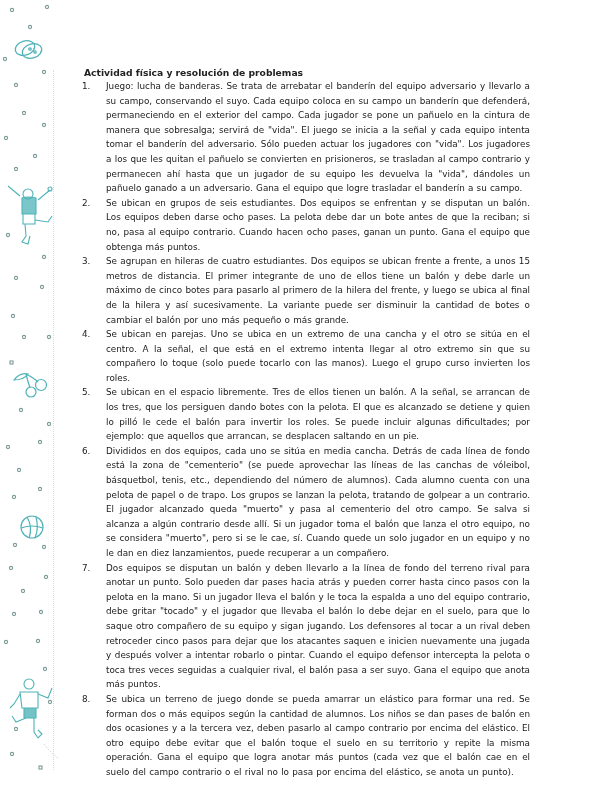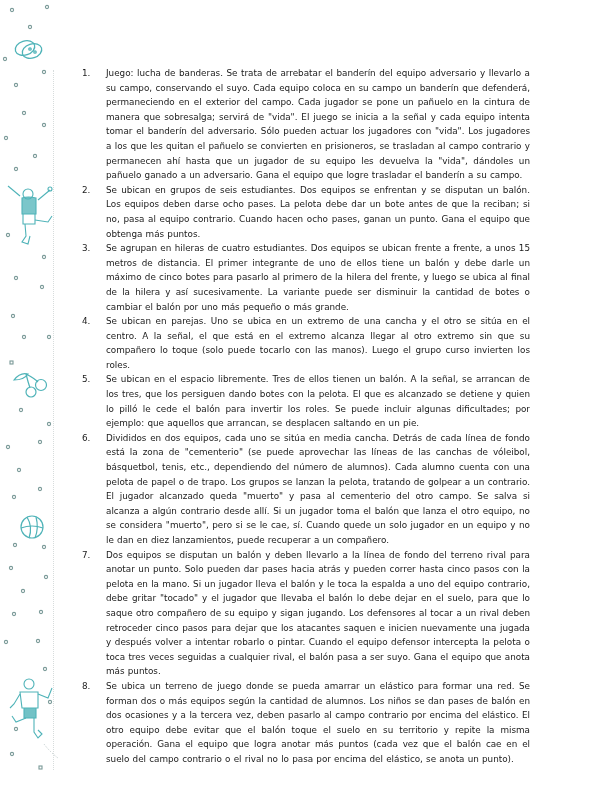--- a/index.html
+++ b/index.html
@@ -180,37 +180,38 @@
       </g>
     </svg>
 
     <svg style="position:absolute;left:42px;top:742px" width="18" height="20" viewBox="0 0 18 20">
       <path d="M2 2 Q8 10 16 16" fill="none" stroke="#b8c4c4" stroke-width="0.8" stroke-dasharray="1.5 1.5"></path>
     </svg>
   </div>
 
   <div class="content">
 
+    <h2 class="section-heading">Actividad física y resolución de problemas</h2>
 
     <ol class="activities">
       <li>
         <span class="num">1.</span>
         <span>Juego: lucha de banderas. Se trata de arrebatar el banderín del equipo adversario y llevarlo a su campo, conservando el suyo. Cada equipo coloca en su campo un banderín que defenderá, permaneciendo en el exterior del campo. Cada jugador se pone un pañuelo en la cintura de manera que sobresalga; servirá de "vida". El juego se inicia a la señal y cada equipo intenta tomar el banderín del adversario. Sólo pueden actuar los jugadores con "vida". Los jugadores a los que les quitan el pañuelo se convierten en prisioneros, se trasladan al campo contrario y permanecen ahí hasta que un jugador de su equipo les devuelva la "vida", dándoles un pañuelo ganado a un adversario. Gana el equipo que logre trasladar el banderín a su campo.</span>
       </li>
       <li>
         <span class="num">2.</span>
         <span>Se ubican en grupos de seis estudiantes. Dos equipos se enfrentan y se disputan un balón. Los equipos deben darse ocho pases. La pelota debe dar un bote antes de que la reciban; si no, pasa al equipo contrario. Cuando hacen ocho pases, ganan un punto. Gana el equipo que obtenga más puntos.</span>
       </li>
       <li>
         <span class="num">3.</span>
         <span>Se agrupan en hileras de cuatro estudiantes. Dos equipos se ubican frente a frente, a unos 15 metros de distancia. El primer integrante de uno de ellos tiene un balón y debe darle un máximo de cinco botes para pasarlo al primero de la hilera del frente, y luego se ubica al final de la hilera y así sucesivamente. La variante puede ser disminuir la cantidad de botes o cambiar el balón por uno más pequeño o más grande.</span>
       </li>
       <li>
         <span class="num">4.</span>
-        <span>Se ubican en parejas. Uno se ubica en un extremo de una cancha y el otro se sitúa en el centro. A la señal, el que está en el extremo alcanza llegar al otro extremo sin que su compañero lo toque (solo puede tocarlo con las manos). Luego el grupo curso invierten los roles.</span>
+        <span>Se ubican en parejas. Uno se ubica en un extremo de una cancha y el otro se sitúa en el centro. A la señal, el que está en el extremo intenta llegar al otro extremo sin que su compañero lo toque (solo puede tocarlo con las manos). Luego el grupo curso invierten los roles.</span>
       </li>
       <li>
         <span class="num">5.</span>
         <span>Se ubican en el espacio libremente. Tres de ellos tienen un balón. A la señal, se arrancan de los tres, que los persiguen dando botes con la pelota. El que es alcanzado se detiene y quien lo pilló le cede el balón para invertir los roles. Se puede incluir algunas dificultades; por ejemplo: que aquellos que arrancan, se desplacen saltando en un pie.</span>
       </li>
       <li>
         <span class="num">6.</span>
         <span>Divididos en dos equipos, cada uno se sitúa en media cancha. Detrás de cada línea de fondo está la zona de "cementerio" (se puede aprovechar las líneas de las canchas de vóleibol, básquetbol, tenis, etc., dependiendo del número de alumnos). Cada alumno cuenta con una pelota de papel o de trapo. Los grupos se lanzan la pelota, tratando de golpear a un contrario. El jugador alcanzado queda "muerto" y pasa al cementerio del otro campo. Se salva si alcanza a algún contrario desde allí. Si un jugador toma el balón que lanza el otro equipo, no se considera "muerto", pero si se le cae, sí. Cuando quede un solo jugador en un equipo y no le dan en diez lanzamientos, puede recuperar a un compañero.</span>
       </li>
       <li>

